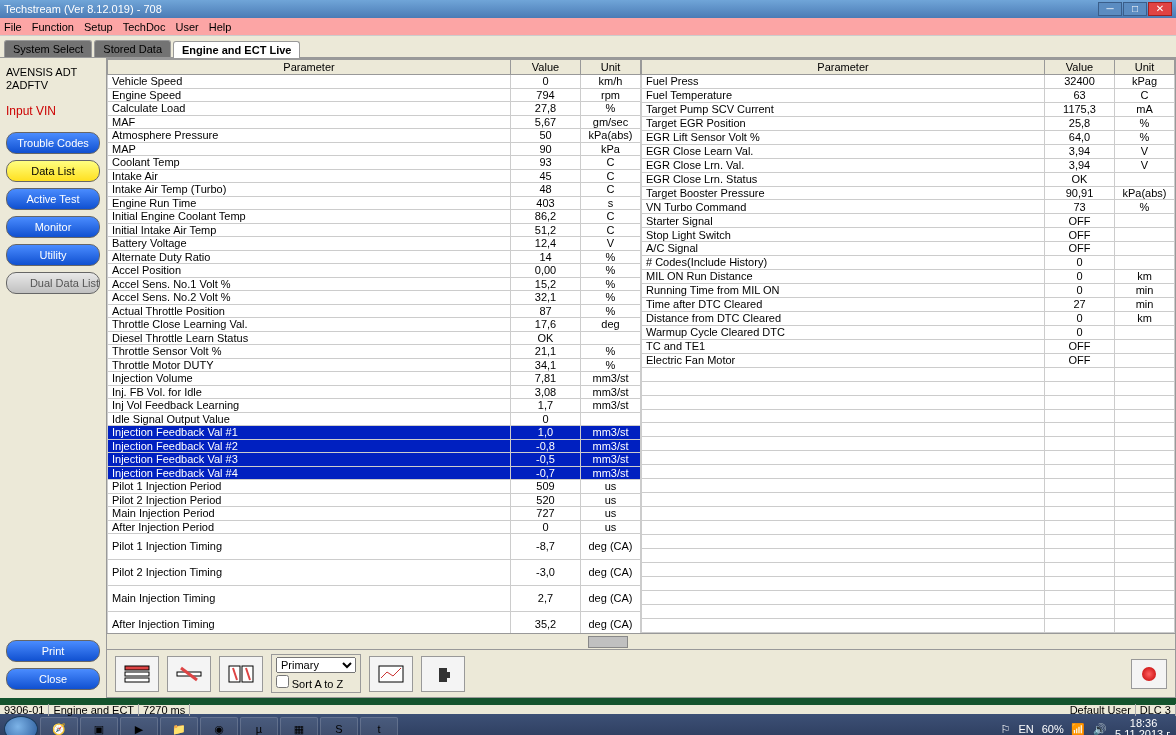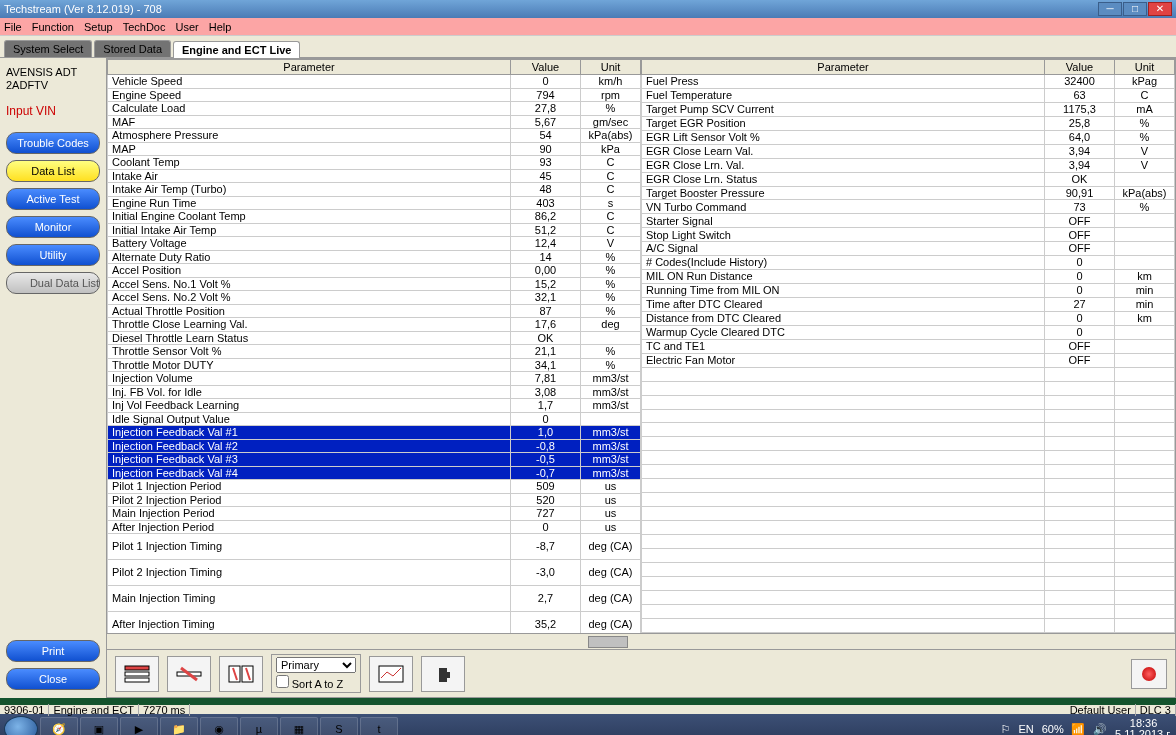--- a/index.html
+++ b/index.html
@@ -130,21 +130,21 @@
               <td class="val">27,8</td>
               <td class="unit">%</td>
             </tr>
             <tr>
               <td class="param">MAF</td>
               <td class="val">5,67</td>
               <td class="unit">gm/sec</td>
             </tr>
             <tr>
               <td class="param">Atmosphere Pressure</td>
-              <td class="val">54</td>
+              <td class="val">50</td>
               <td class="unit">kPa(abs)</td>
             </tr>
             <tr>
               <td class="param">MAP</td>
               <td class="val">90</td>
               <td class="unit">kPa</td>
             </tr>
             <tr>
               <td class="param">Coolant Temp</td>
               <td class="val">93</td>

